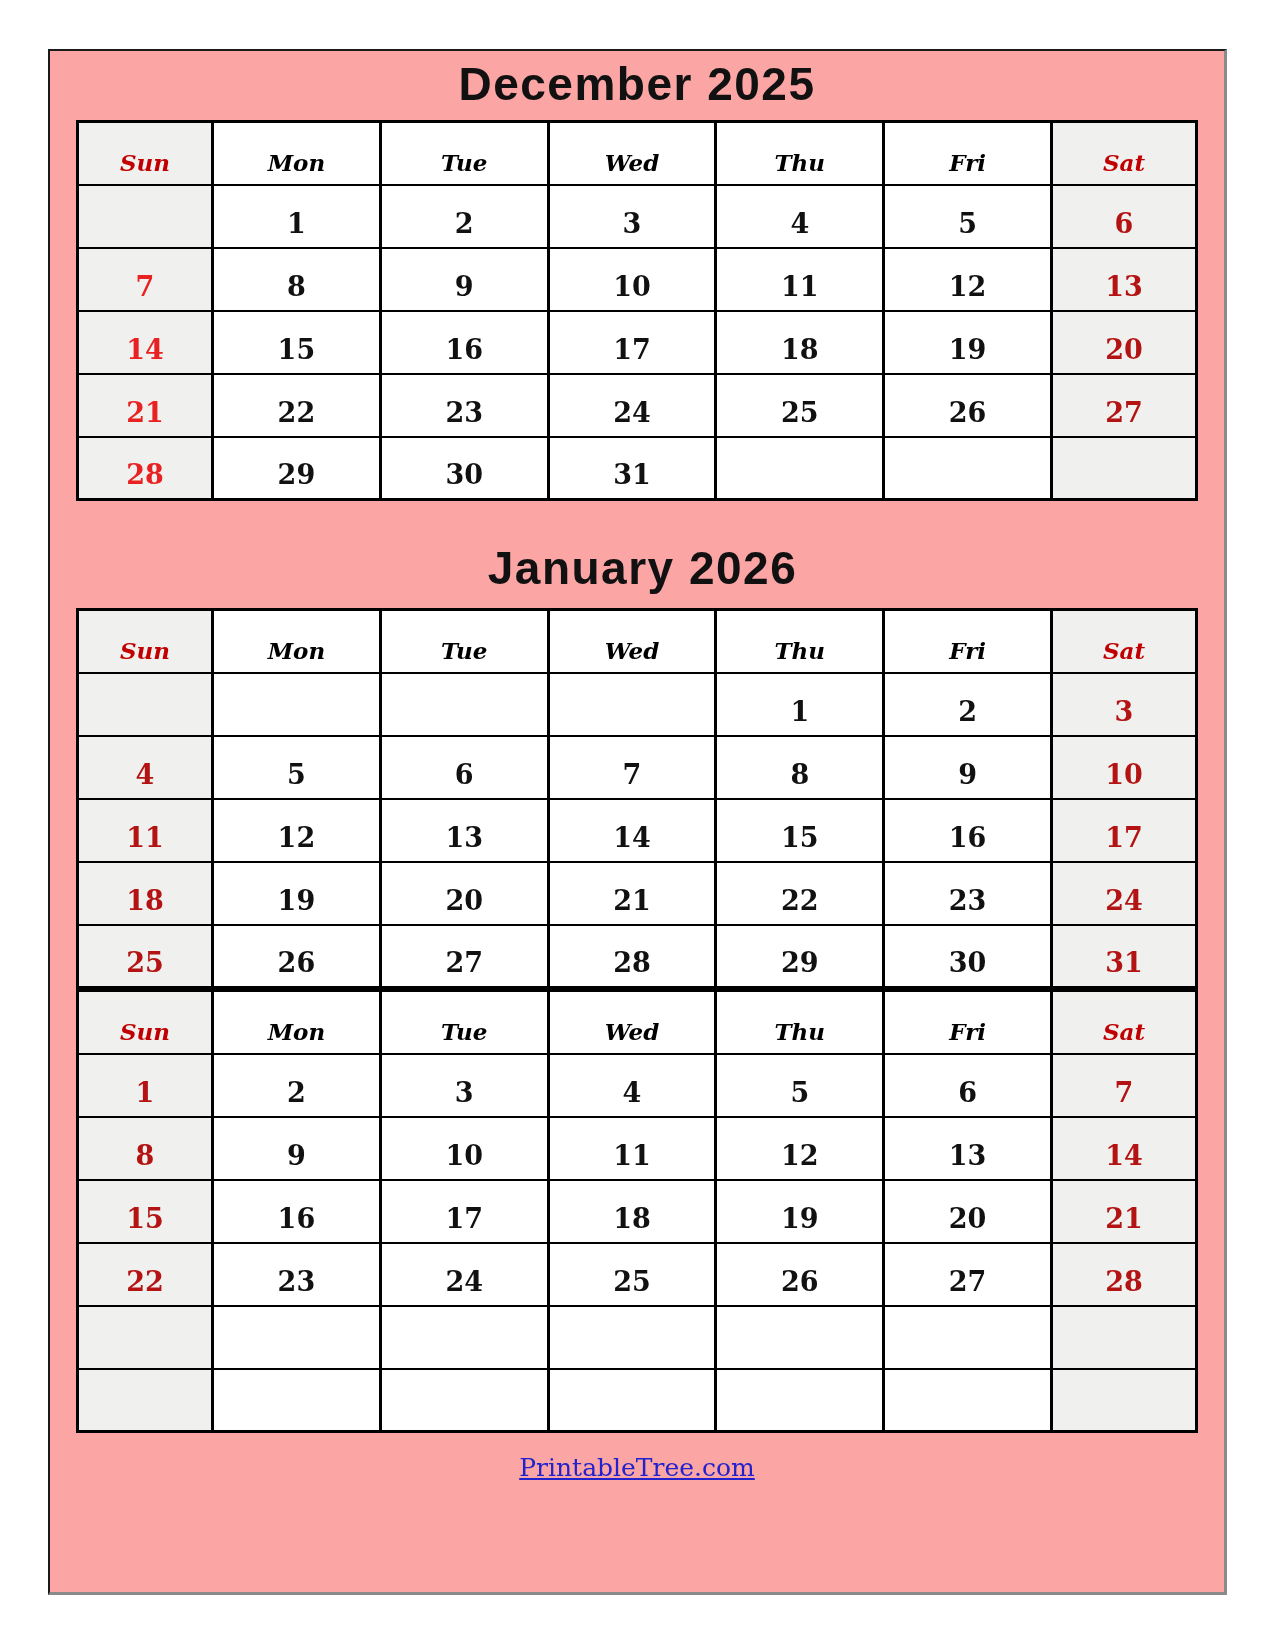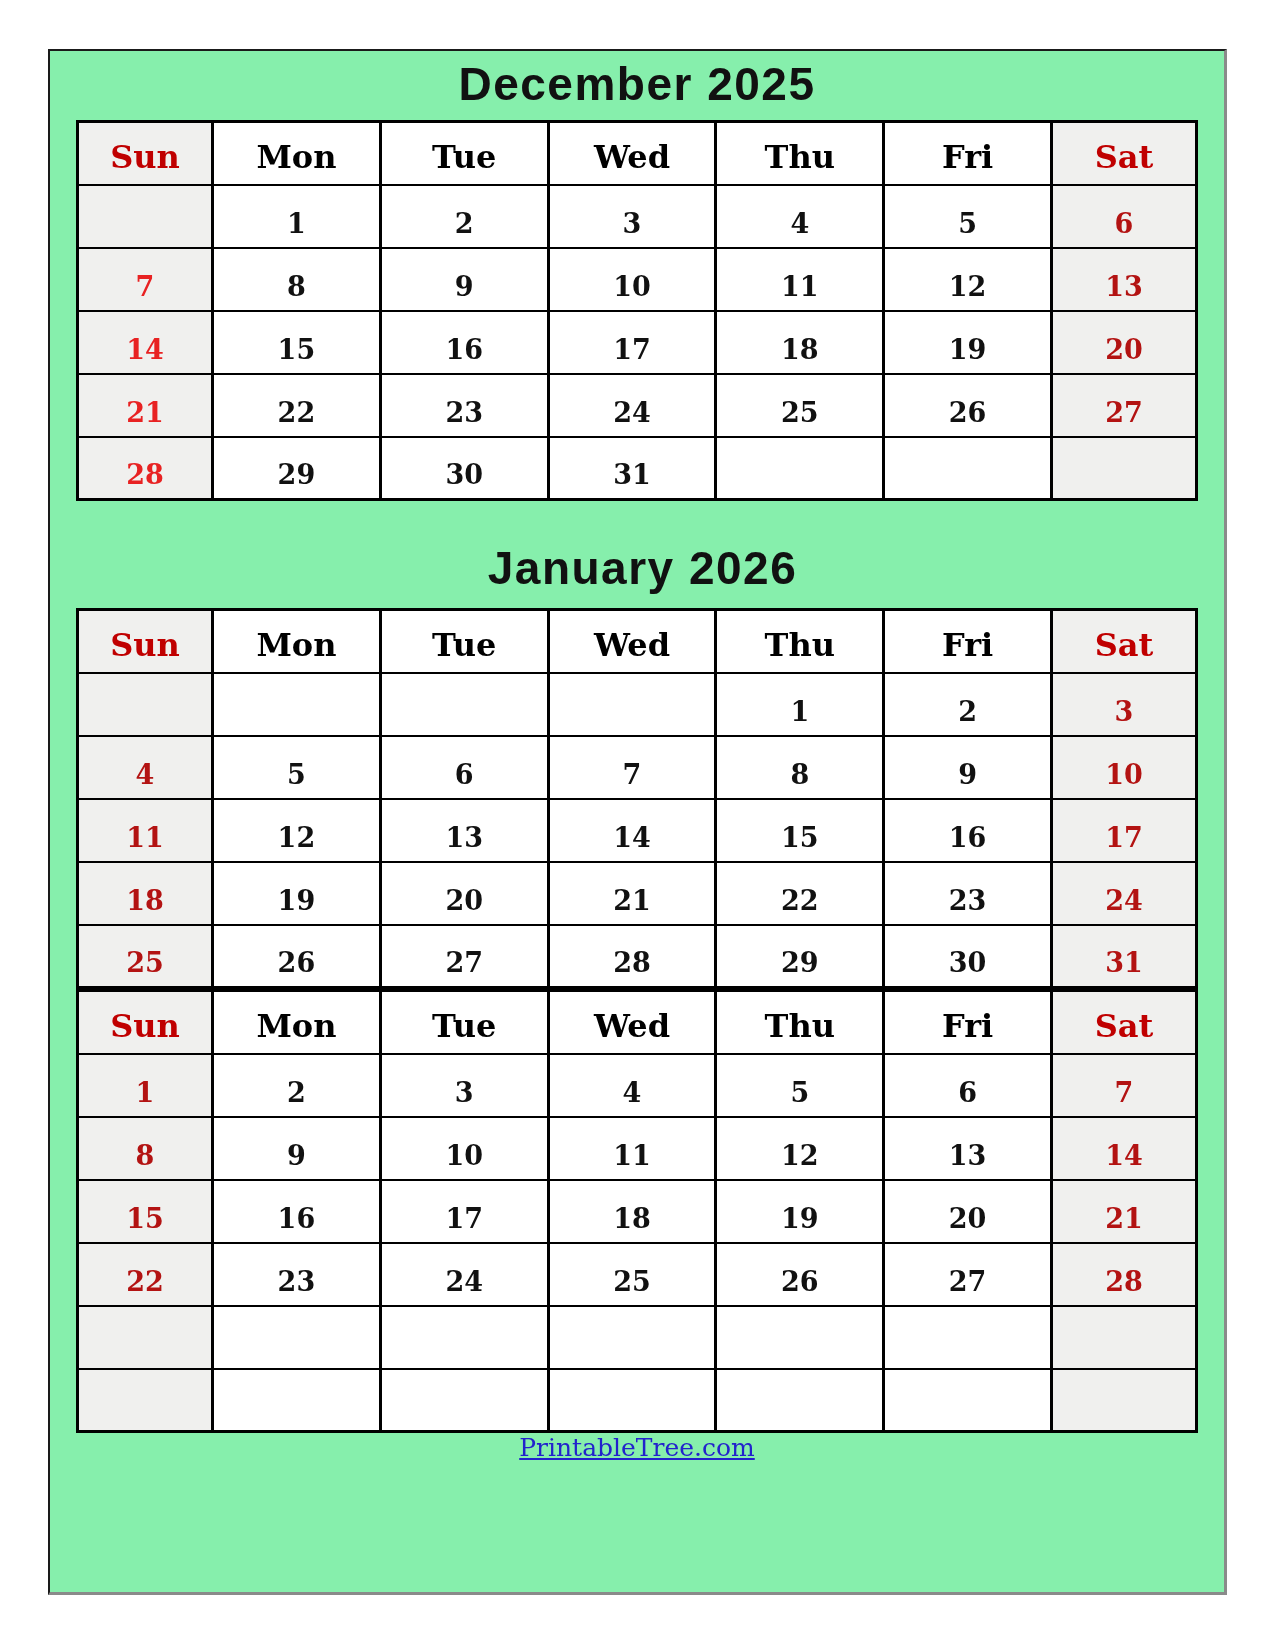--- a/index.html
+++ b/index.html
@@ -11,21 +11,21 @@
     font-family: "Liberation Sans", sans-serif;
   }
   body { padding: 49px 48px; }
 
   .page {
     border-top: 2px solid var(--page-border-dark, #1a1a1a);
     border-left: 2px solid var(--page-border-dark, #1a1a1a);
     border-right: 3px solid var(--page-border-shadow, #8a8a8a);
     border-bottom: 3px solid var(--page-border-shadow, #8a8a8a);
     min-height: 1546px;
-    background: #86efac;
+    background: #fca5a5;
     padding-bottom: 10px;
   }
 
   .month-title {
     margin: 0;
     text-align: center;
     font-family: "Liberation Sans", sans-serif;
     font-weight: 900;
     font-size: 46px;
     letter-spacing: 1.5px;
@@ -50,40 +50,41 @@
     border-right-width: 3px;
     height: 63px;
     vertical-align: bottom;
     text-align: center;
     padding: 0 0 8px 0;
     font-family: "DejaVu Serif", "Liberation Serif", serif;
     font-weight: 700;
     background: #ffffff;
   }
   table.cal th {
-    font-size: 32px;
+    font-size: 23px;
     color: #000000;
+    font-style: italic;
   }
   table.cal td {
     font-size: 27px;
     color: #111111;
   }
   table.cal th.sun, table.cal th.sat {
     color: var(--header-red, #c00000);
     background: var(--weekend-cell-bg, #f0f0ee);
   }
   table.cal td.sun, table.cal td.sat {
     color: var(--weekend-number-red, #b31312);
     background: var(--weekend-cell-bg, #f0f0ee);
   }
   .m-dec table.cal td.sun { color: var(--december-sunday-red, #e82222); }
 
   .footer {
     text-align: center;
-    margin-top: 0;
+    margin-top: 20px;
     padding-bottom: 8px;
   }
   .footer a {
     font-family: "DejaVu Serif", "Liberation Serif", serif;
     font-size: 25px;
     color: var(--link-blue, #2222cc);
     text-decoration: underline;
     cursor: pointer;
   }
 </style>

